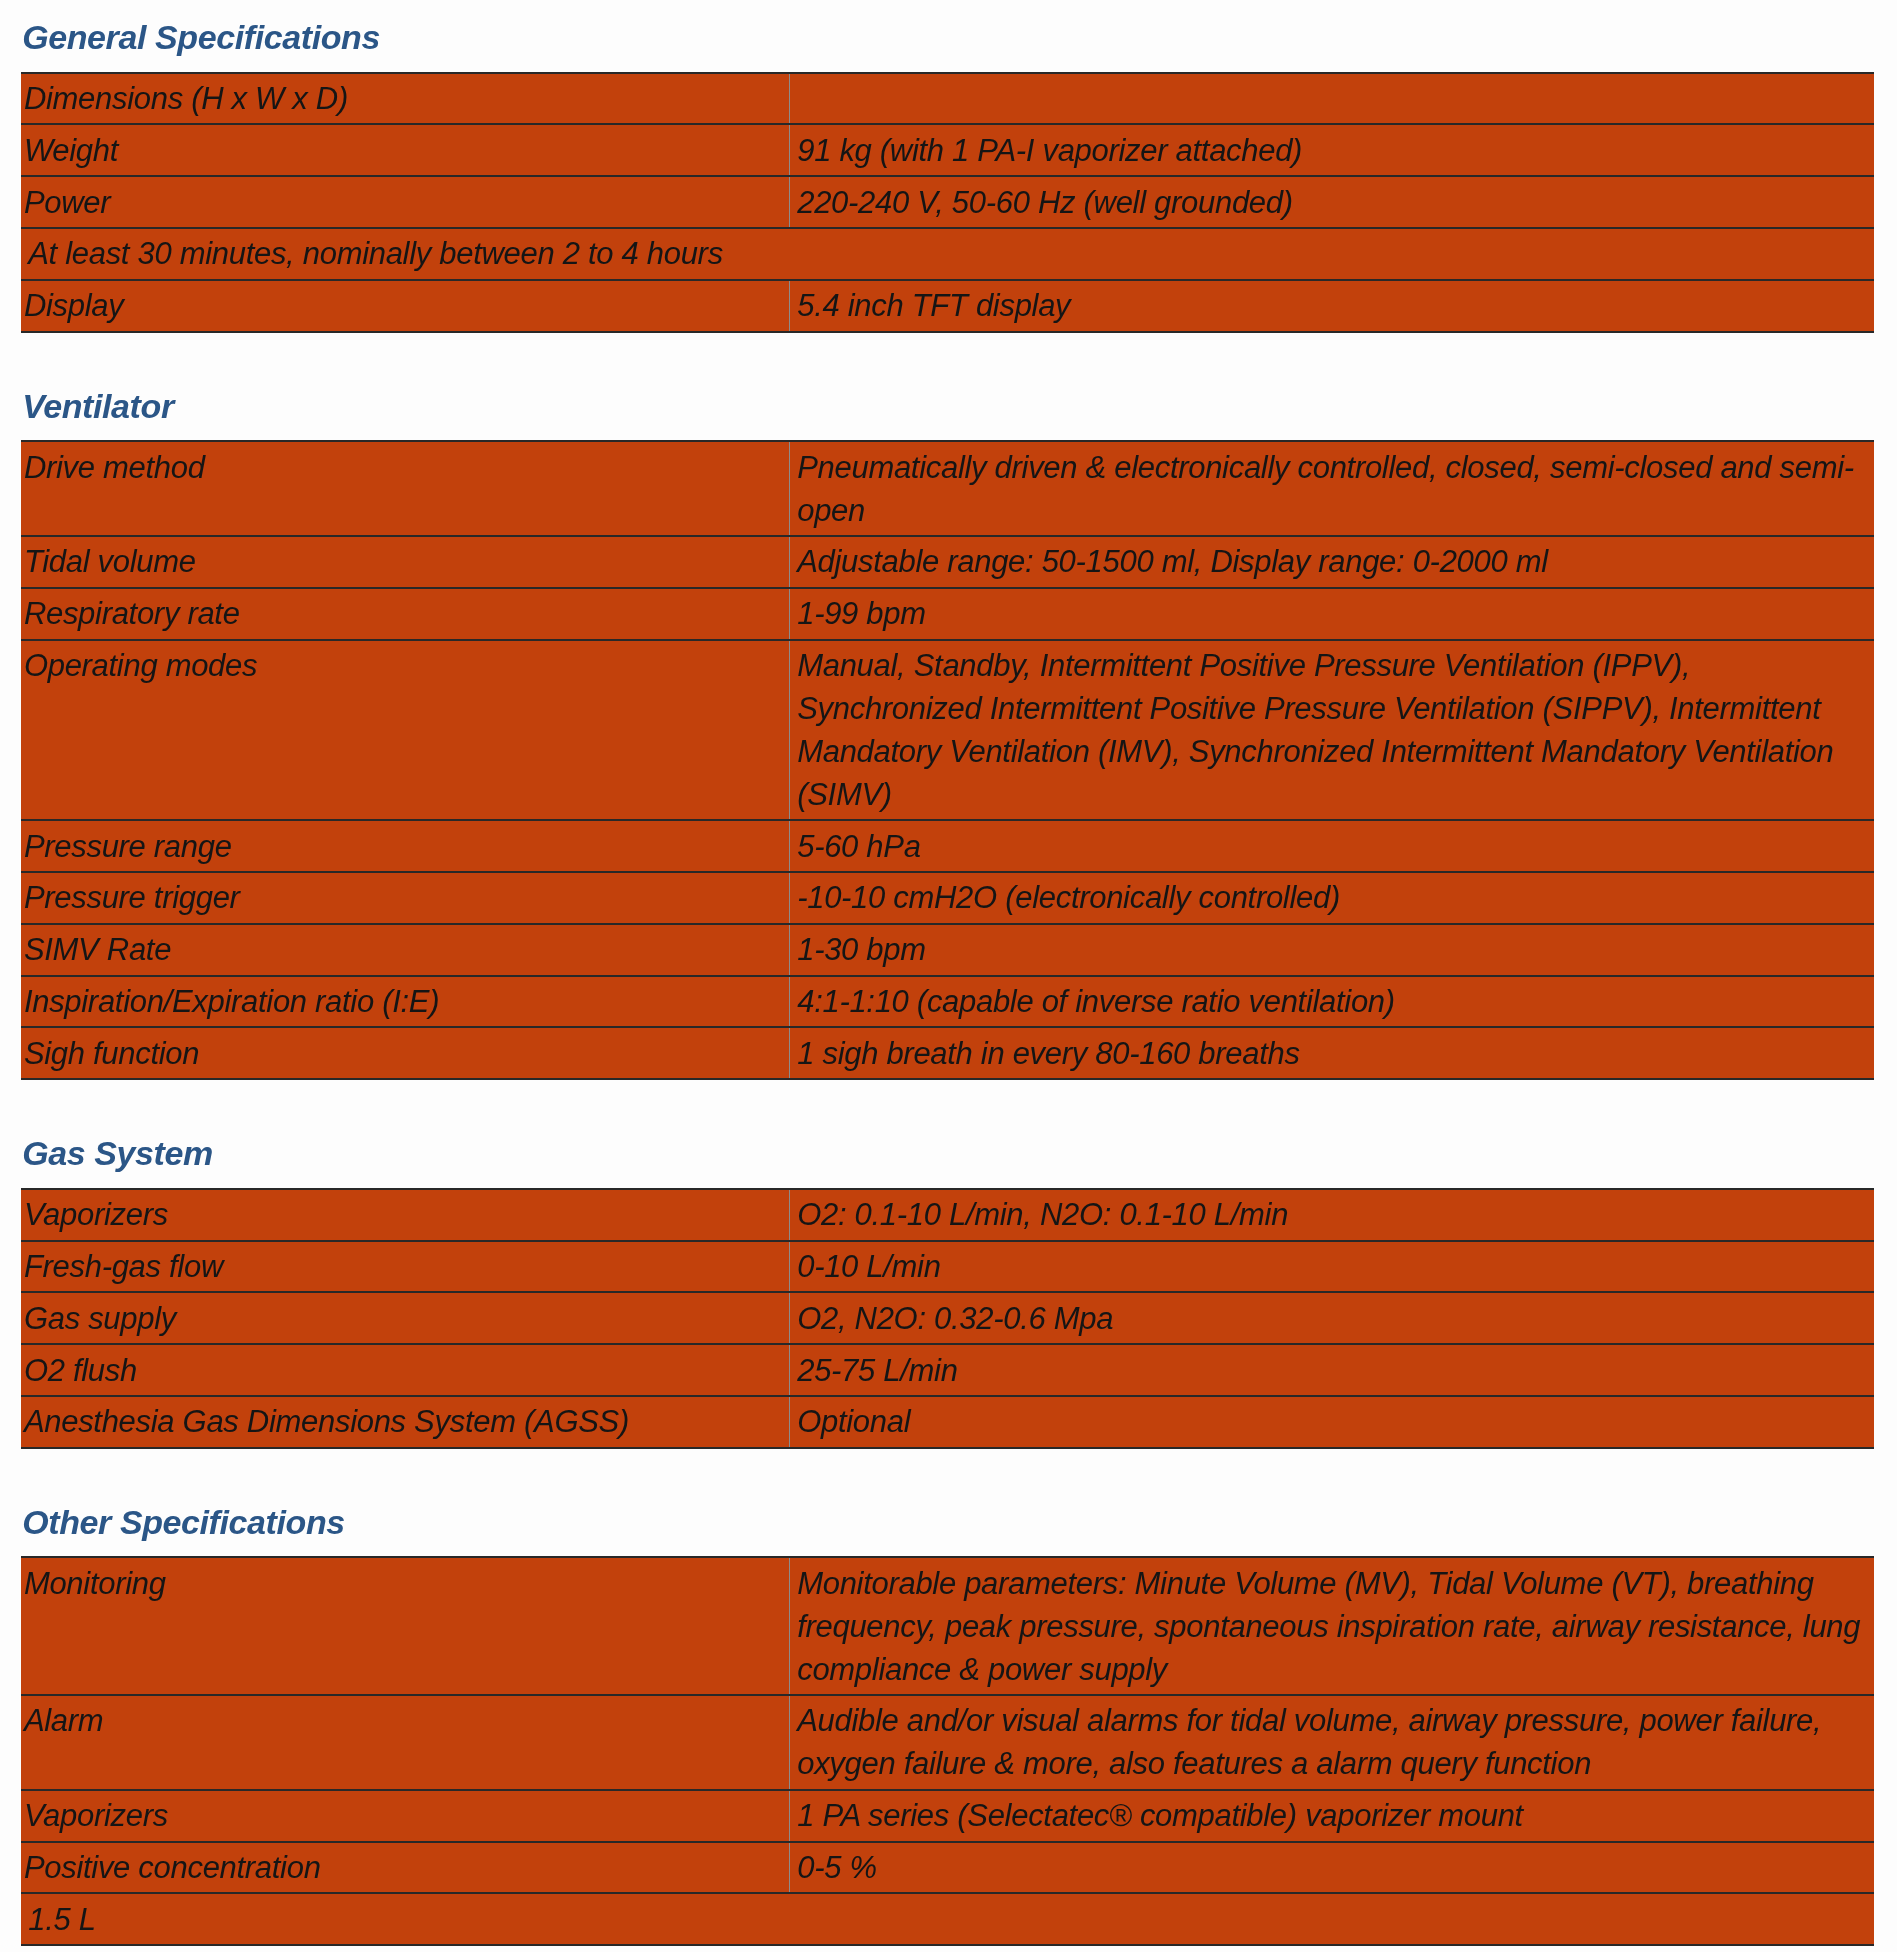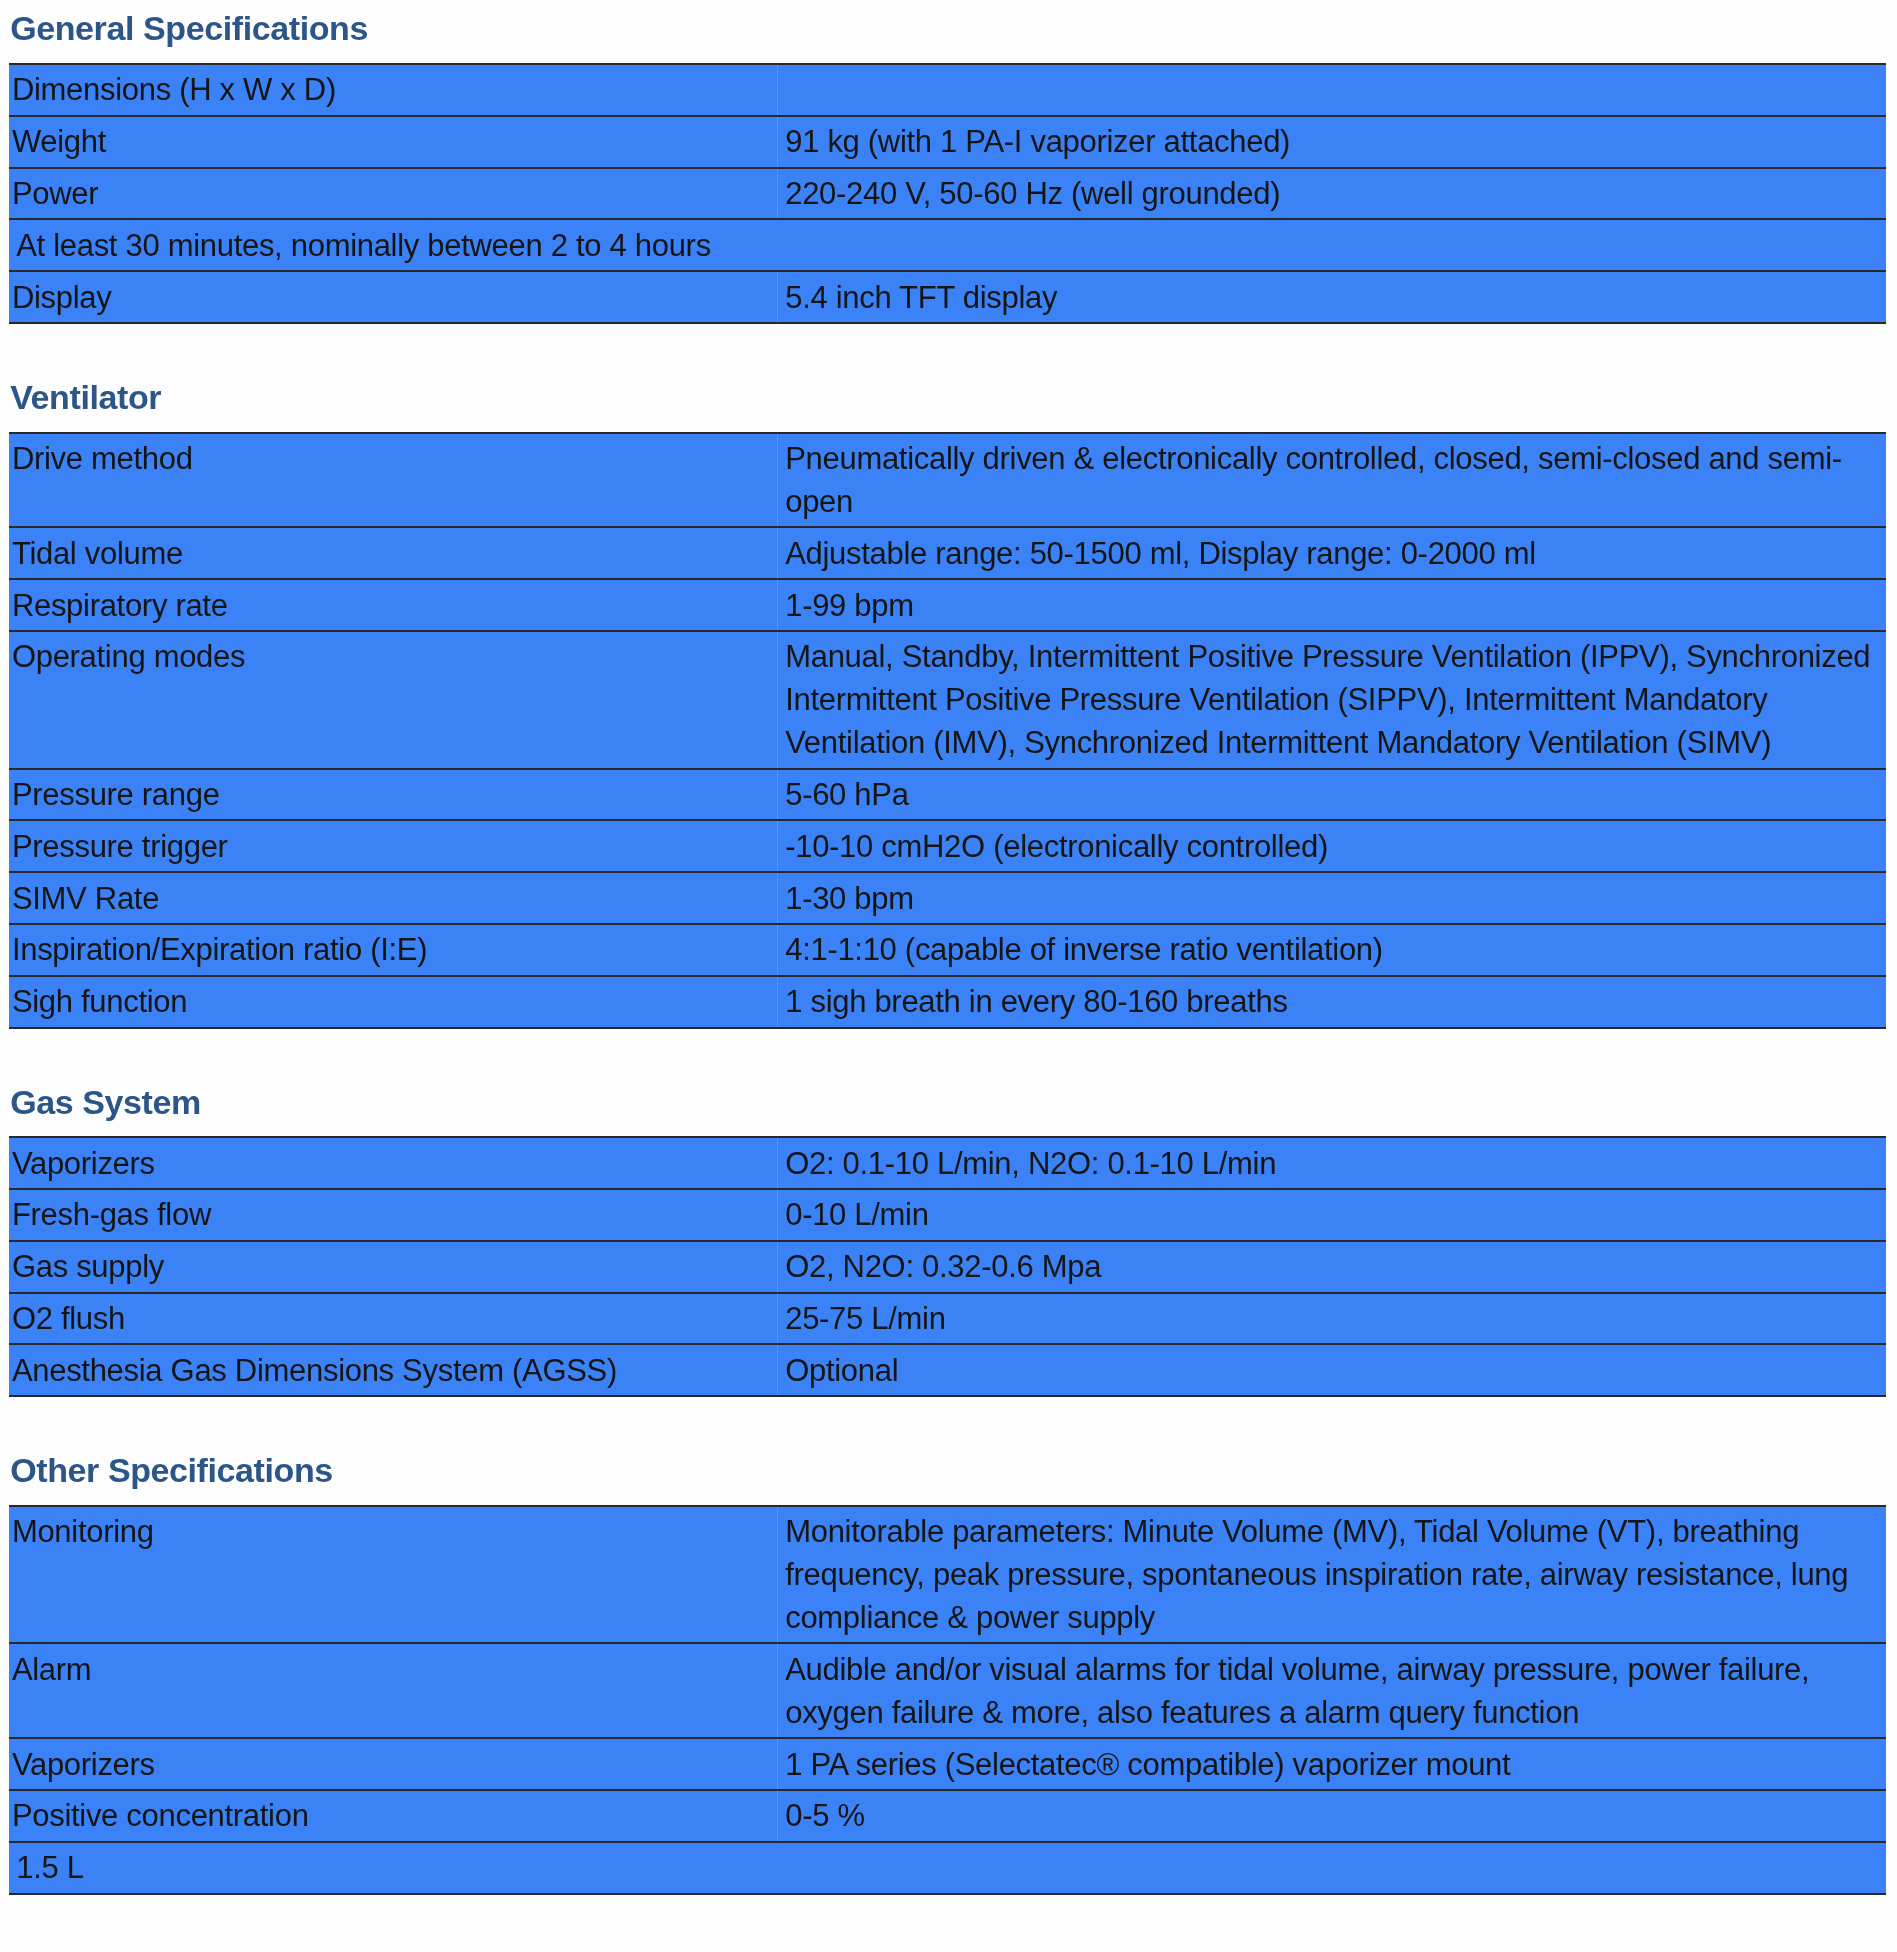--- a/index.html
+++ b/index.html
@@ -5,32 +5,32 @@
   * { box-sizing: border-box; }
   html, body { margin: 0; padding: 0; background: #fdfdfd; }
   body {
     width: 1898px;
     min-height: 1952px;
     font-family: "Liberation Sans", sans-serif;
     color: #151515;
     -webkit-font-smoothing: antialiased;
   }
   .page { padding: 5.1px 12px 8.5px 8.5px; }
-  .section { margin: 0; }
+  .section { margin: 12px; font-style: italic; }
   .section-title {
     color: #2b5687;
     font-weight: bold;
     font-size: 34px;
     line-height: 41px;
     letter-spacing: -0.4px;
     margin: 53px 0 13.6px 1.7px;
   }
   .section:first-child .section-title { margin-top: 3.4px; }
   .spec-table { border-top: 2.6px solid #282828; width: 100%; }
-  .spec-row { display: flex; border-bottom: 2.6px solid #282828; background: #3b82f6; }
+  .spec-row { display: flex; border-bottom: 2.6px solid #282828; background: #c2410c; }
   .cell {
     font-size: 31px;
     line-height: 43px;
     letter-spacing: -0.3px;
     padding: 3.4px 8.5px 3.4px 7.7px;
   }
   .label {
     flex: 0 0 769px;
     border-right: 1.7px solid #8c8c8c;
     padding-left: 3.4px;

